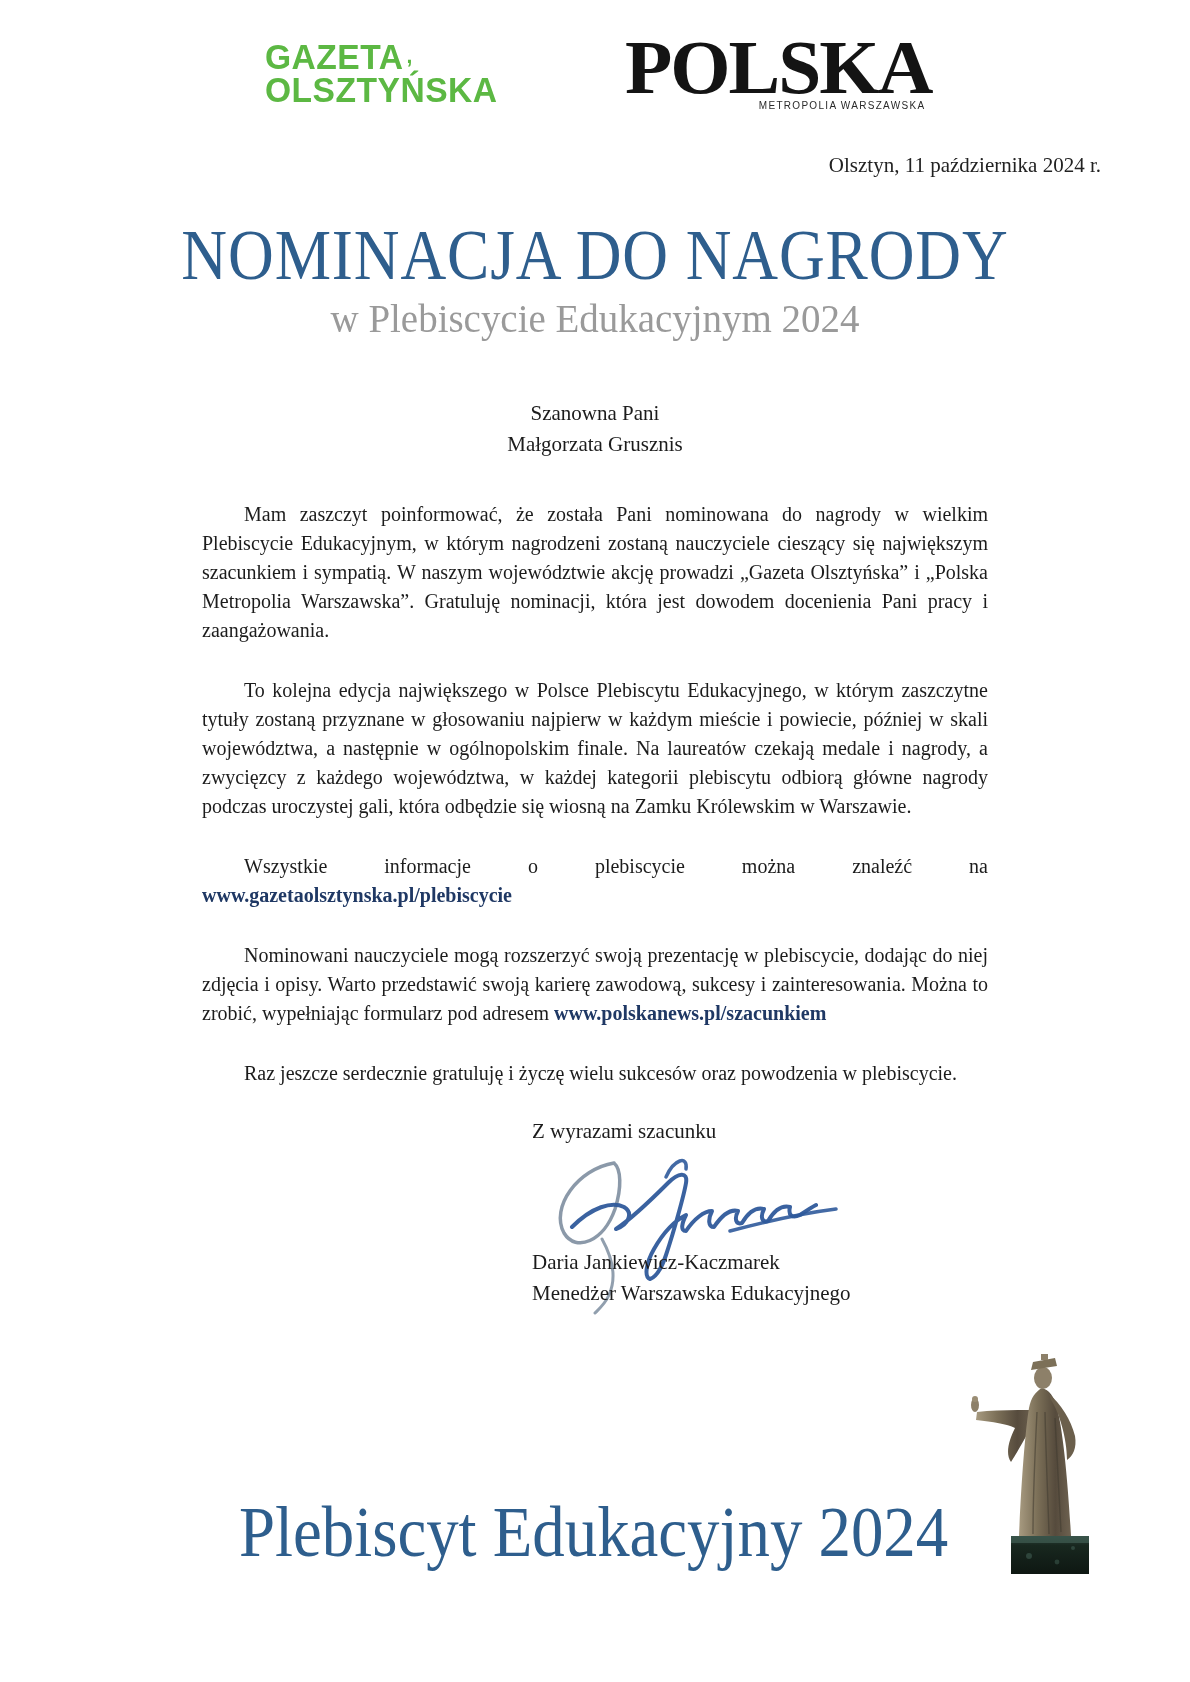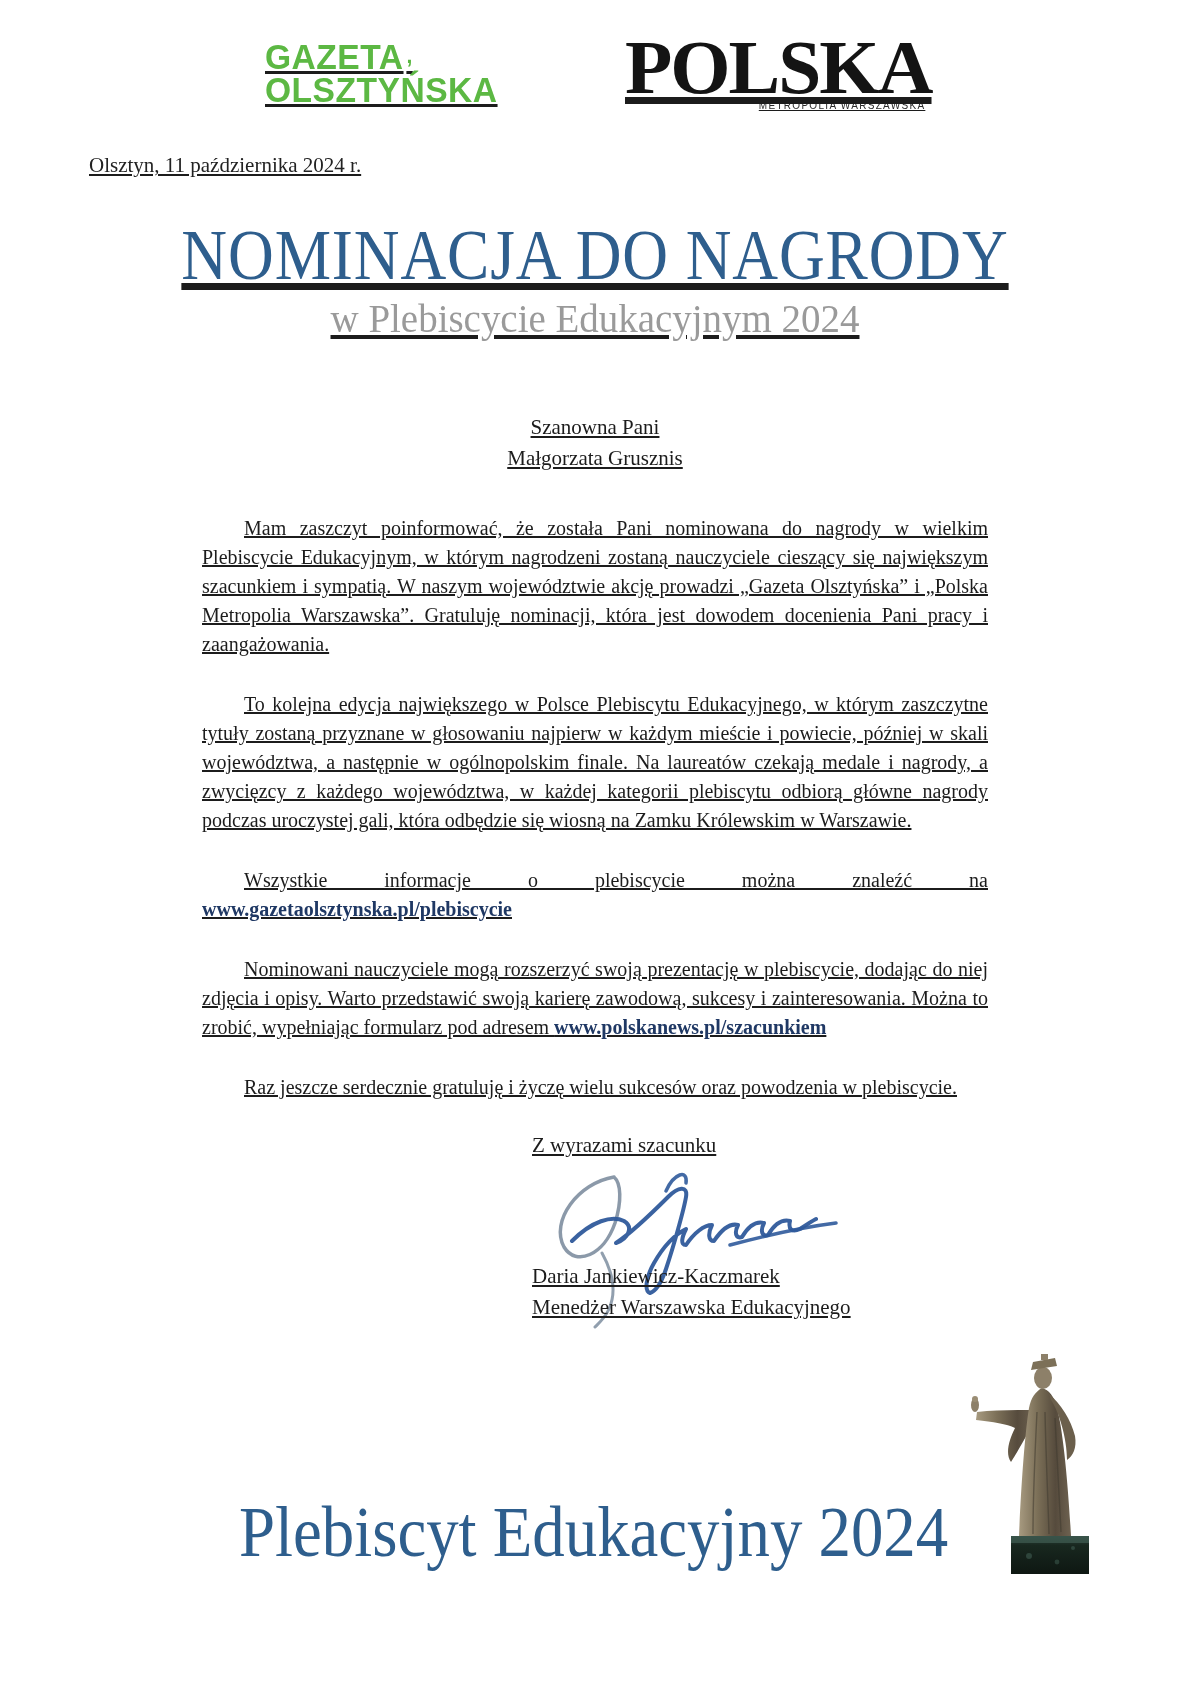--- a/index.html
+++ b/index.html
@@ -4,54 +4,53 @@
 <style>
   html,body{margin:0;padding:0;background:#ffffff;}
   .page{
     position:relative;
     width:1012px;height:1682px;
     margin:0 auto;
     background:#ffffff;
     font-family:"Liberation Serif", serif;
     color:#1c1c1c;
     overflow:hidden;
-    text-decoration:underline;
   }
   
   .logos{display:flex;justify-content:center;align-items:center;gap:118px;padding-top:36px;}
   .gazeta-logo{
     font-family:"Liberation Sans", sans-serif;font-weight:bold;
     font-size:35px;line-height:.92;letter-spacing:.5px;
     transform:scaleX(.96);transform-origin:left center;
   }
   .gazeta-mark{font-size:22px;vertical-align:6px;margin-left:3px;}
   .polska-logo{line-height:1;}
   .polska-wordmark{
     font-family:"Liberation Serif", serif;font-weight:bold;
     font-size:76px;line-height:.82;letter-spacing:-2px;color:#141414;
     transform:scaleX(1.02);transform-origin:left center;
   }
   .polska-tagline{
     font-family:"Liberation Sans", sans-serif;font-size:10px;
     letter-spacing:1.3px;color:#2a2a2a;text-align:right;margin-top:3px;
   }
   
-  .dateline{margin-top:42px;text-align:left;font-size:21px;color:#222;}
+  .dateline{margin-top:42px;text-align:right;font-size:21px;color:#222;}
   .doc-title{
     margin-top:40px;text-align:center;font-size:72px;line-height:1.05;
     letter-spacing:1px;font-weight:400;
     transform:scaleX(.88);transform-origin:center;
     white-space:nowrap;
   }
   .doc-subtitle{
     margin-top:0px;text-align:center;font-size:41px;font-weight:400;
     transform:scaleX(.95);transform-origin:center;white-space:nowrap;
   }
   
-  .recipient{margin-top:70px;text-align:center;font-size:21px;line-height:31px;}
+  .recipient{margin-top:56px;text-align:center;font-size:21px;line-height:31px;}
   
   .content{margin-top:40px;padding:0 113px;font-size:20px;line-height:29px;text-align:justify;}
   .content p{margin:31px 0 0;text-indent:42px;}
   .content p.first{margin-top:0;}
   .doc-link{font-weight:bold;text-decoration:none;cursor:pointer;}
   
   .closing{margin:28px 0 0 330px;font-size:21px;line-height:31px;}
   .valediction{display:block;}
   .sig-svg{display:block;width:330px;height:150px;margin:-4px 0 -46px -16px;overflow:visible;}
   .signer{display:block;}

